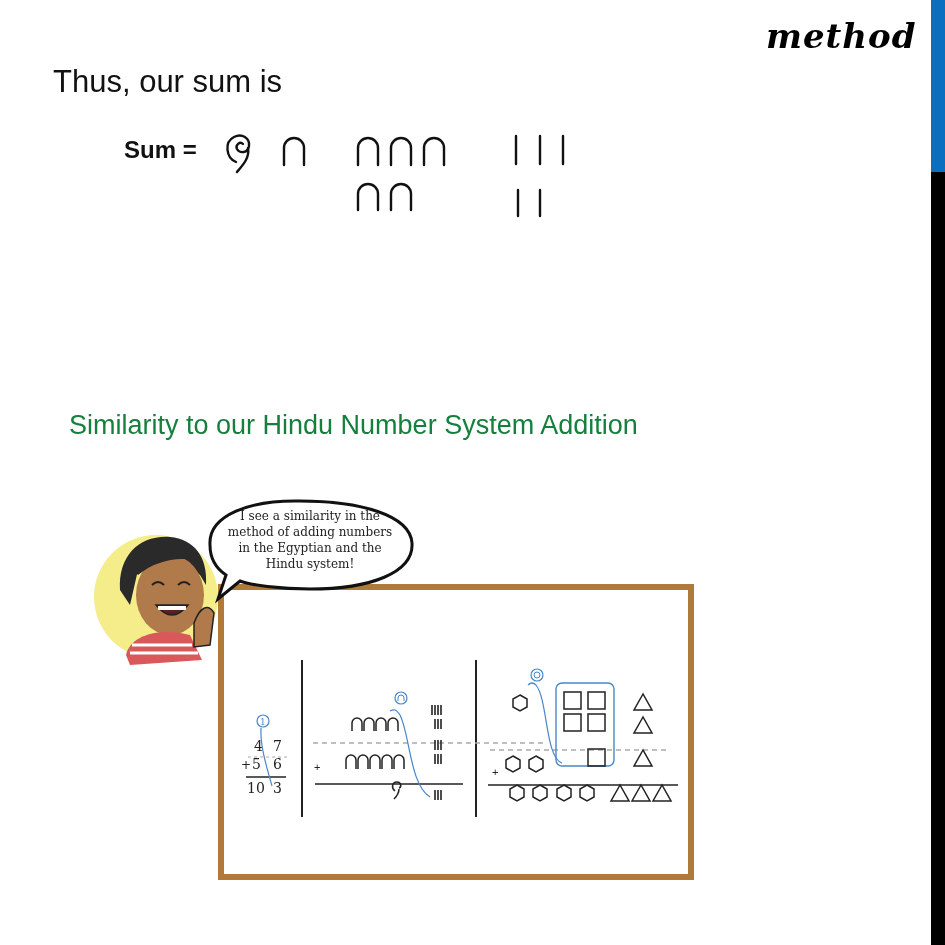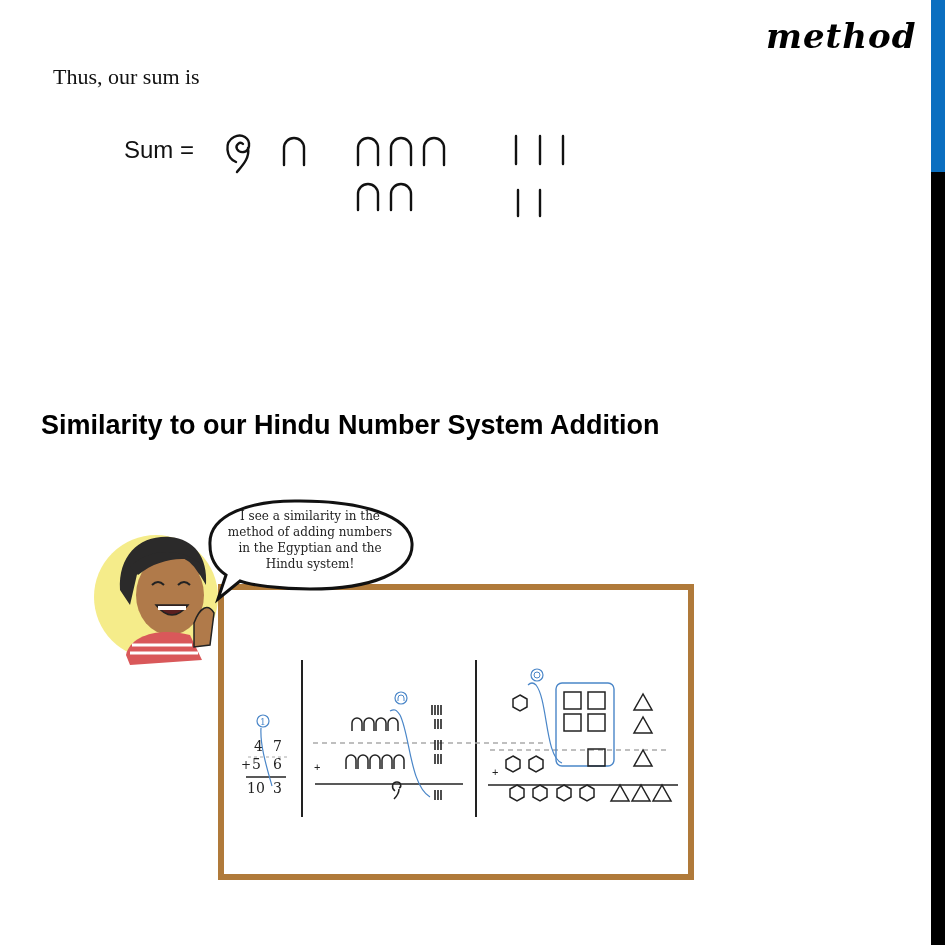--- a/index.html
+++ b/index.html
@@ -1,23 +1,23 @@
 <!DOCTYPE html>
 <html><head>
   <meta charset="utf-8">
   <style>
     html, body { margin:0; padding:0; }
     body { width:945px; height:945px; background:#ffffff; position:relative; overflow:hidden; font-family:"Liberation Sans", sans-serif; }
     .sidebar { position:absolute; left:931px; top:0; width:14px; height:945px; background:#000; }
     .sidebar-accent { position:absolute; left:0; top:0; width:14px; height:172px; background:#0b6fc0; }
     .logo { position:absolute; left:766px; top:16px; font-family:"DejaVu Serif", serif; font-style:italic; font-weight:bold; font-size:34px; color:#000; letter-spacing:1px; }
-    .intro { position:absolute; left:53px; top:64px; font-size:22px; color:#111; font-family:Liberation Serif, serif; }
-    .sum-label { position:absolute; left:124px; top:136px; font-size:24px; font-weight:normal; color:#111; }
+    .intro { position:absolute; left:53px; top:64px; font-size:31px; color:#111; font-family:Liberation Sans, sans-serif; }
+    .sum-label { position:absolute; left:124px; top:136px; font-size:24px; font-weight:bold; color:#111; }
     .glyph { position:absolute; }
-    .heading { position:absolute; left:41px; top:410px; font-size:27px; font-weight:bold; color:#000000; }
+    .heading { position:absolute; left:69px; top:410px; font-size:27px; font-weight:normal; color:#15803d; }
     .illus { position:absolute; left:90px; top:495px; width:610px; height:392px; }
   </style>
 </head>
 <body>
 
 <div class="sidebar">
   <div class="sidebar-accent"></div>
 </div>
 
 <div class="logo">method</div>

